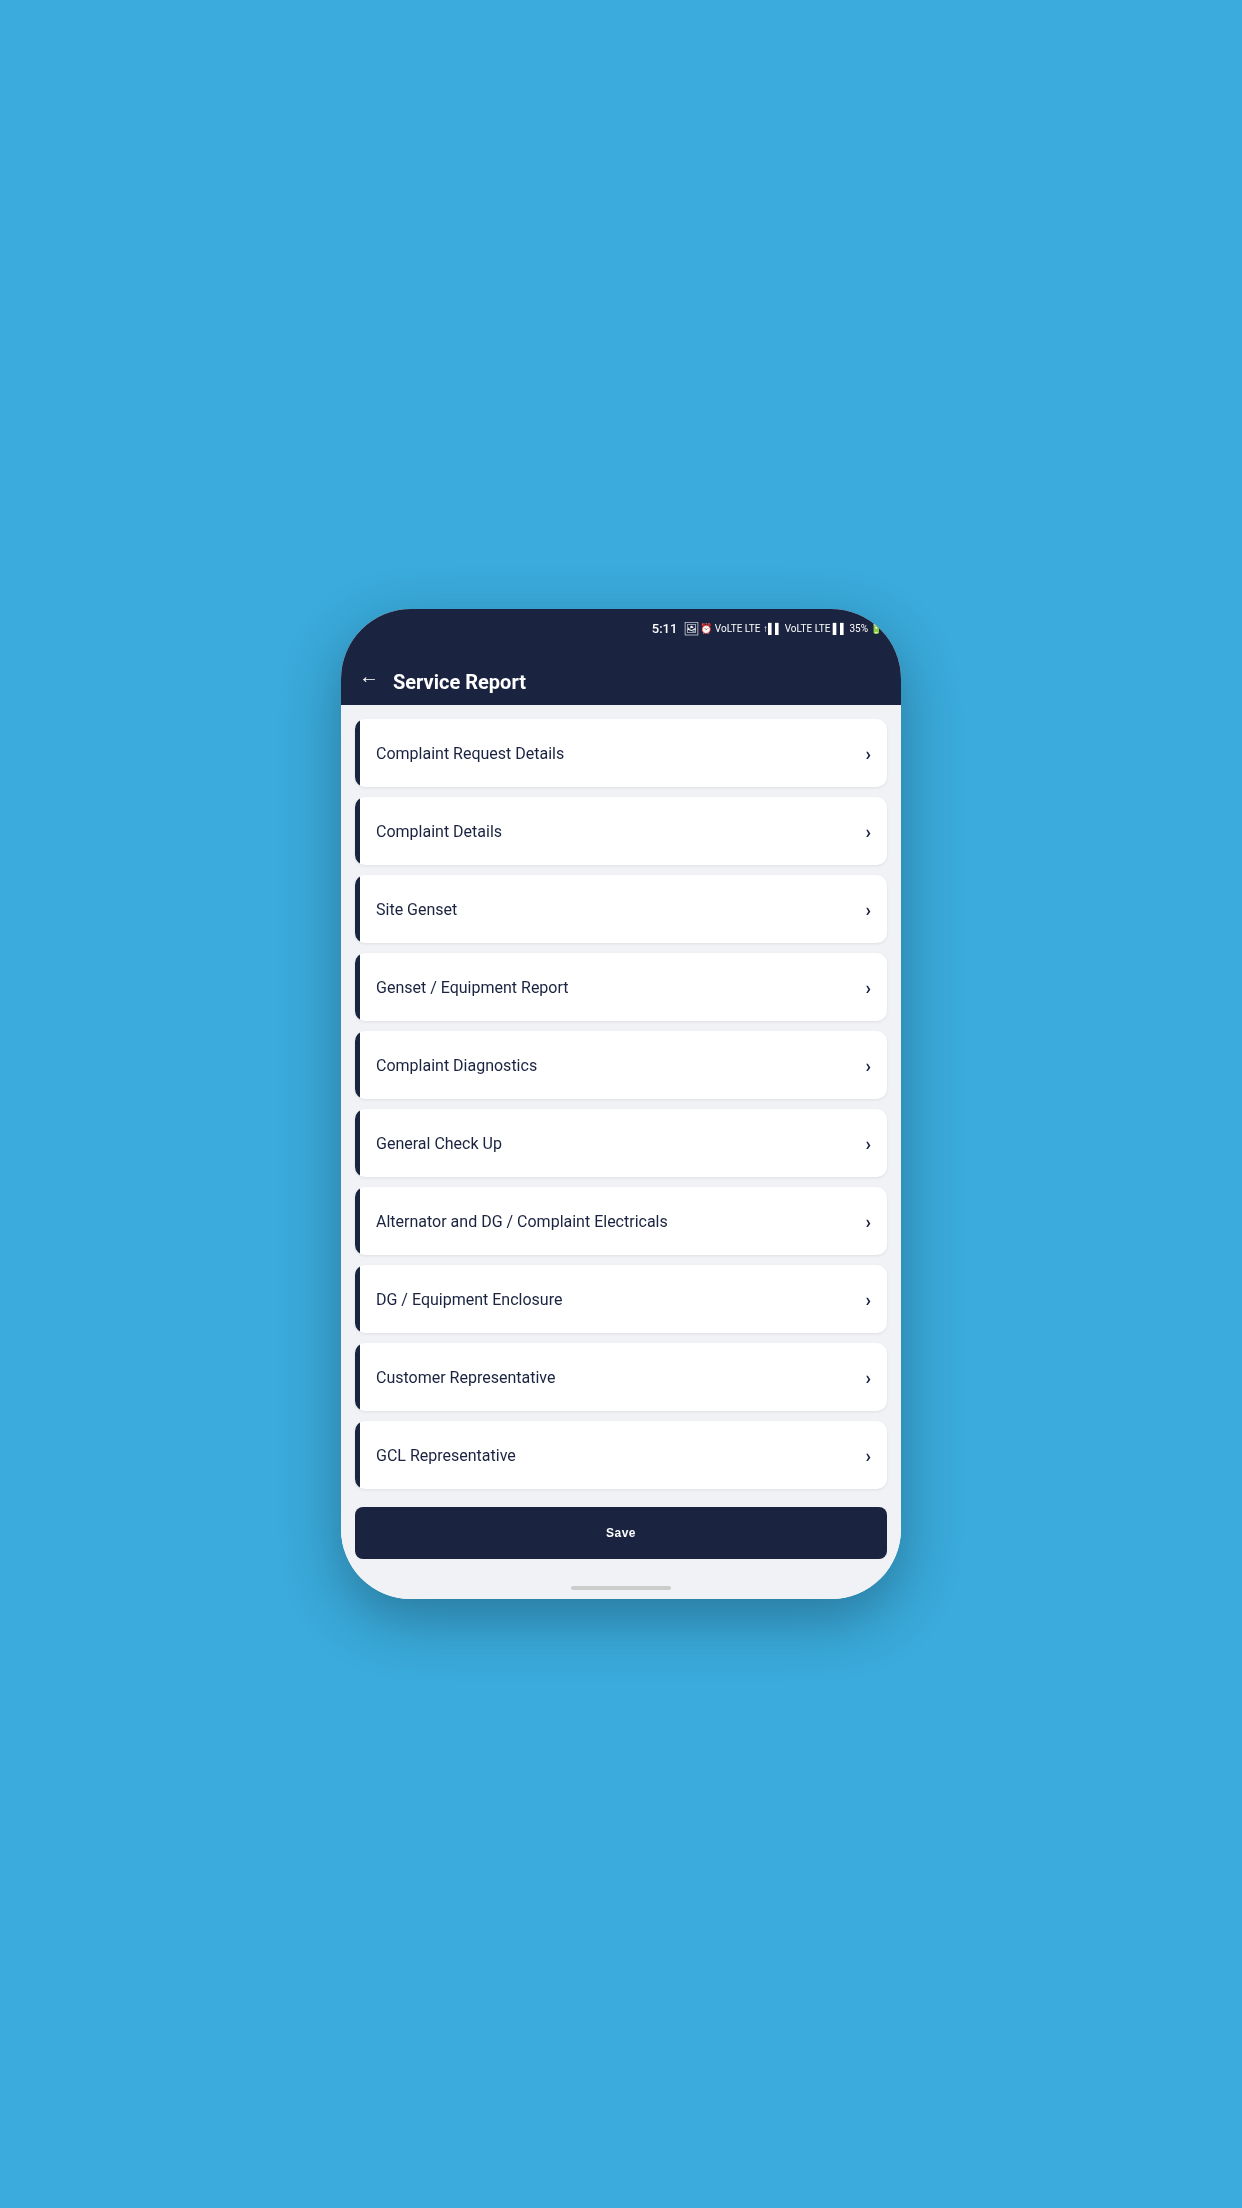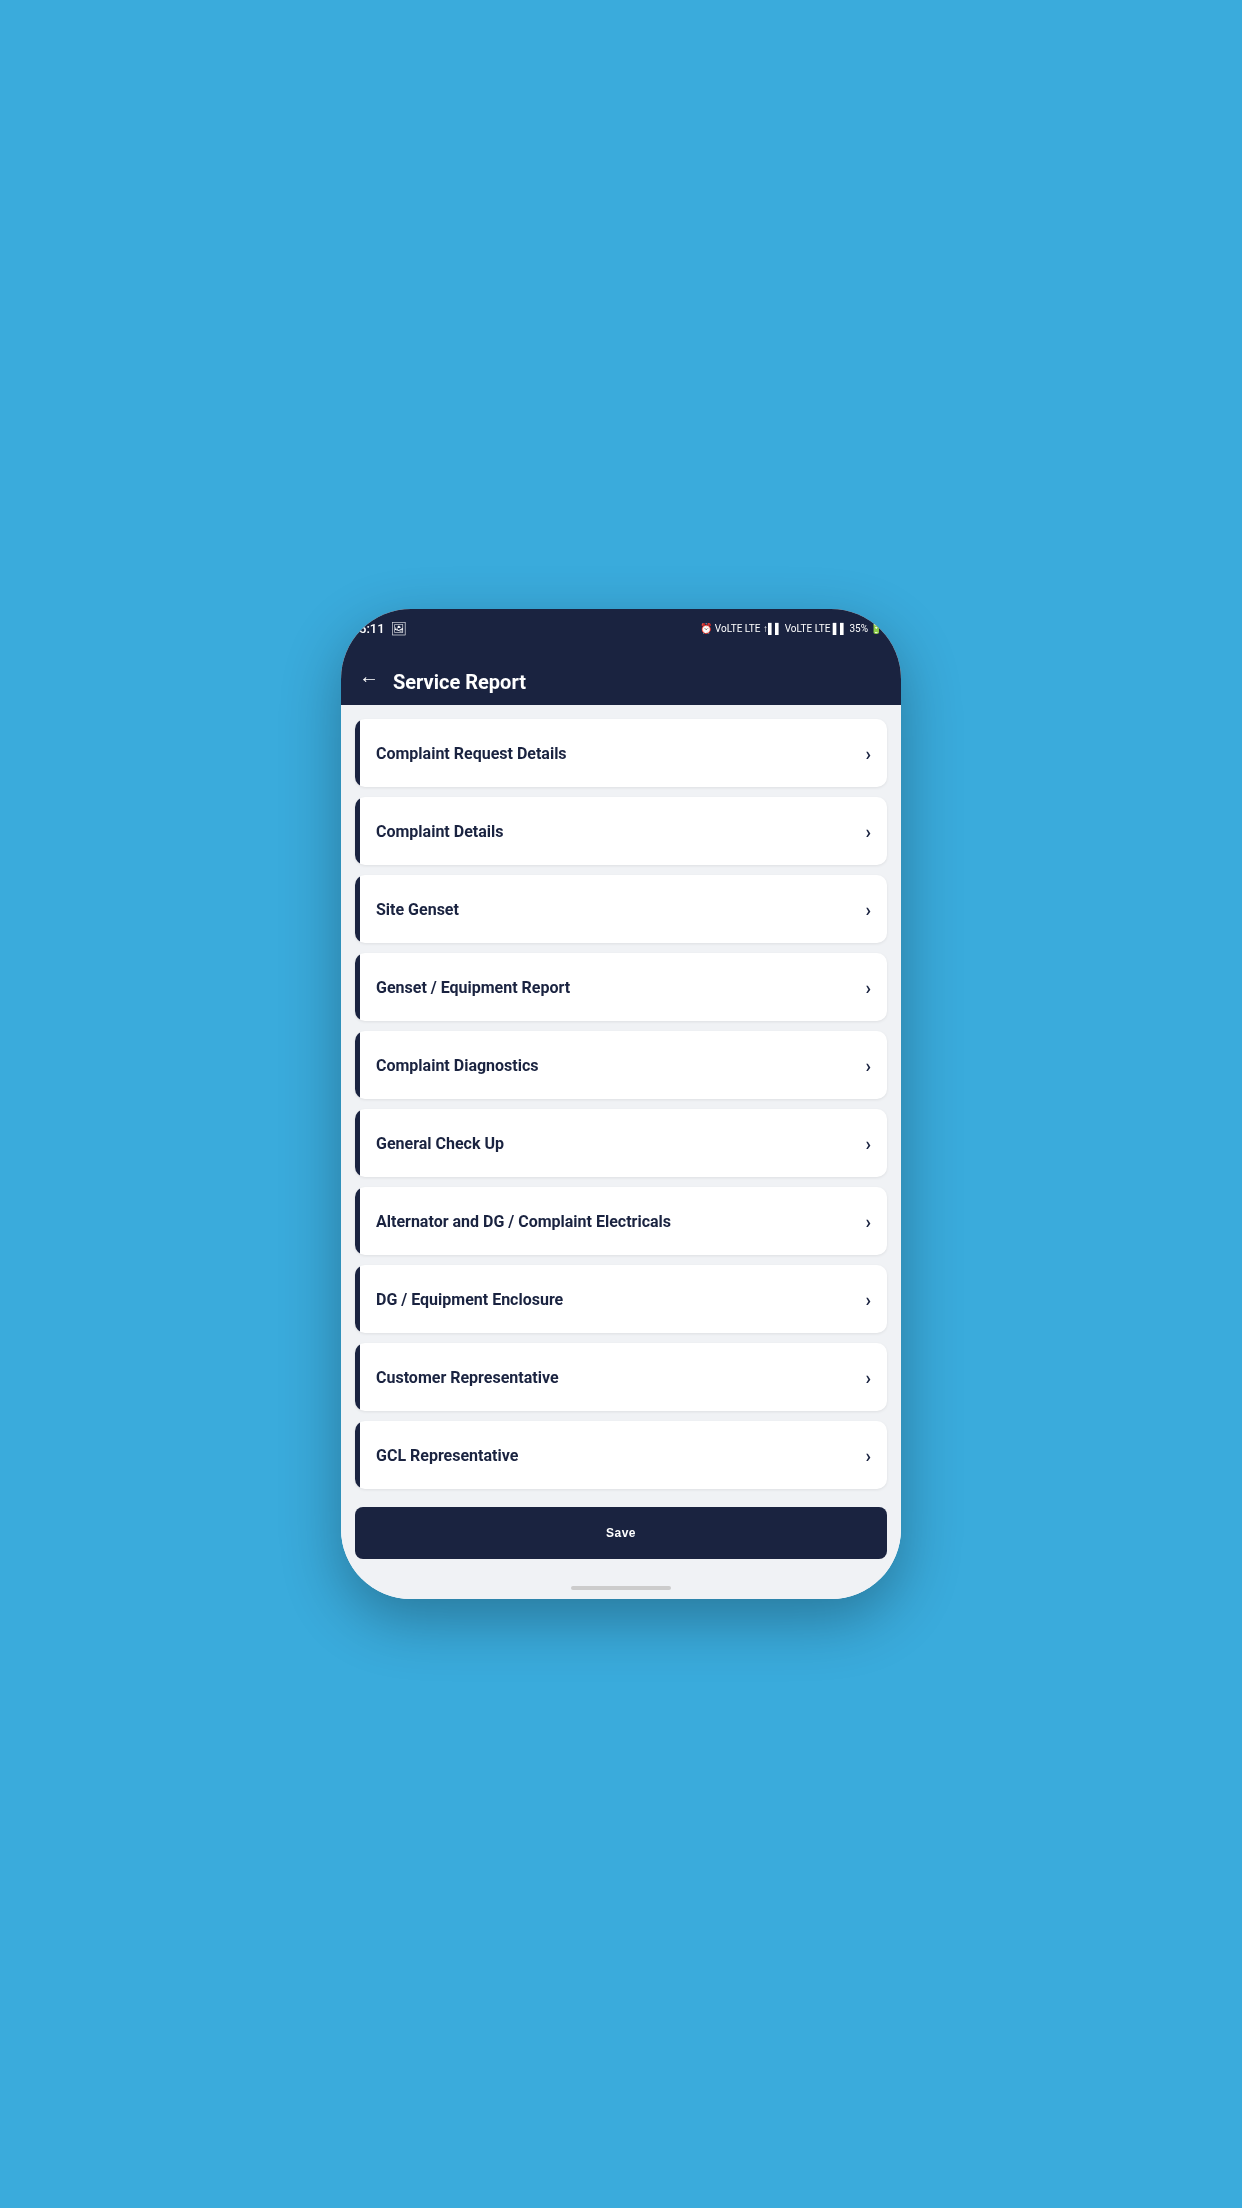--- a/index.html
+++ b/index.html
@@ -27,21 +27,21 @@
       flex-direction: column;
       overflow: hidden;
       position: relative;
     }
 
     .status-bar {
       background-color: #1a2340;
       height: 38px;
       display: flex;
       align-items: center;
-      justify-content: space-between;
+      justify-content: flex-end;
       padding: 0 18px;
       flex-shrink: 0;
     }
 
     .status-bar-time {
       color: #ffffff;
       font-size: 13px;
       font-weight: 500;
       display: flex;
       align-items: center;
@@ -108,21 +108,21 @@
       height: 100%;
       background-color: #1a2340;
       align-self: stretch;
       flex-shrink: 0;
     }
 
     .menu-item-label {
       flex: 1;
       font-size: 16px;
       color: #1a2340;
-      font-weight: 700;
+      font-weight: 400;
       padding: 0 16px;
     }
 
     .menu-item-chevron {
       color: #1a2340;
       font-size: 18px;
       font-weight: 700;
       padding-right: 16px;
     }
 

